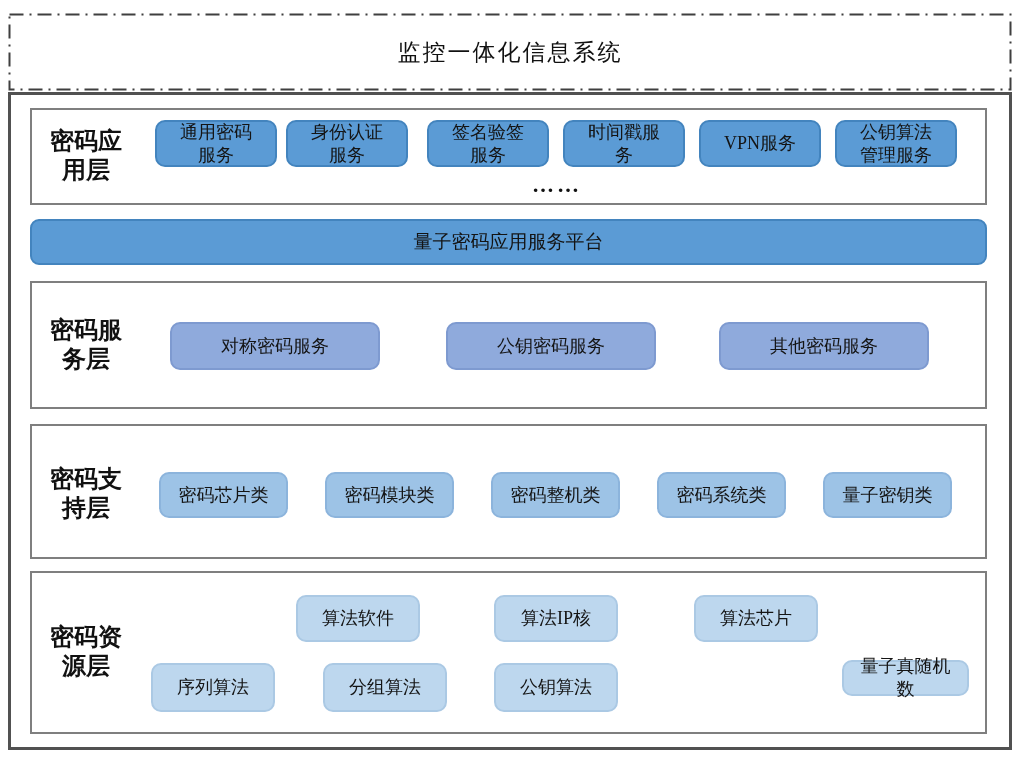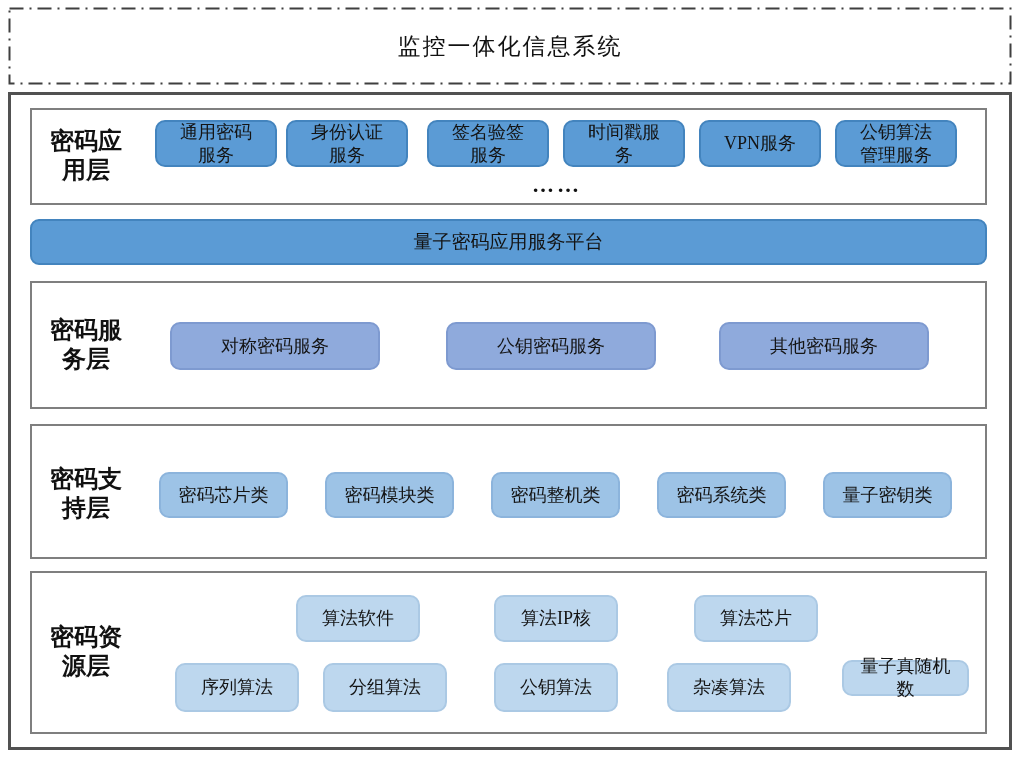--- a/index.html
+++ b/index.html
@@ -9,21 +9,21 @@
     width: 1020px;
     height: 757px;
     background: #ffffff;
     font-family: "Liberation Serif", "DejaVu Serif", serif;
     color: #1a1a1a;
     overflow: hidden;
   }
   
   .title-frame {
     position: absolute;
-    left: 8px; top: 7px;
+    left: 8px; top: 13px;
     width: 1004px; height: 78px;
   }
   .title-frame svg { position: absolute; left: 0; top: 0; }
   .title-text {
     position: absolute; inset: 0;
     display: flex; align-items: center; justify-content: center;
     font-size: 23px;
     letter-spacing: 2px;
     color: #111111;
   }
@@ -97,21 +97,21 @@
   .svc-i { top: 39px; width: 210px; height: 48px; }
   .svc-0 { left: 138px; } .svc-1 { left: 414px; } .svc-2 { left: 687px; }
   
   .sup-i { top: 46px; width: 129px; height: 46px; }
   .sup-0 { left: 127px; } .sup-1 { left: 293px; } .sup-2 { left: 459px; }
   .sup-3 { left: 625px; } .sup-4 { left: 791px; }
   
   .res-r1 { top: 22px; width: 124px; height: 47px; }
   .r1-0 { left: 264px; } .r1-1 { left: 462px; } .r1-2 { left: 662px; }
   .res-r2 { top: 90px; width: 124px; height: 49px; }
-  .r2-0 { left: 119px; margin-left: 24px; } .r2-1 { left: 291px; } .r2-2 { left: 462px; } .r2-3 { left: 635px; }
+  .r2-0 { left: 119px; } .r2-1 { left: 291px; } .r2-2 { left: 462px; } .r2-3 { left: 635px; }
   .res-last { left: 810px; top: 87px; width: 127px; height: 36px; }
   .lbl-app      { top: 17px; }
   .lbl-service  { top: 33px; }
   .lbl-support  { top: 39px; }
   .lbl-resource { top: 50px; }
 </style>
 </head>
 <body>
 
 <div class="page">
@@ -164,18 +164,17 @@
 
   <div class="section sec-resource">
     <div class="layer-label lbl-resource">密码资
 源层</div>
     <div class="item resource res-r1 r1-1">算法IP核</div>
     <div class="item resource res-r1 r1-0">算法软件</div>
     <div class="item resource res-r1 r1-2">算法芯片</div>
     <div class="item resource res-r2 r2-0">序列算法</div>
     <div class="item resource res-r2 r2-1">分组算法</div>
     <div class="item resource res-r2 r2-2">公钥算法</div>
-    <div class="item resource res-r2 r2-3">杂凑算法</div>
     <div class="item resource res-last">量子真随机
 数</div>
   </div>
 
 </div>
 
 </body></html>

